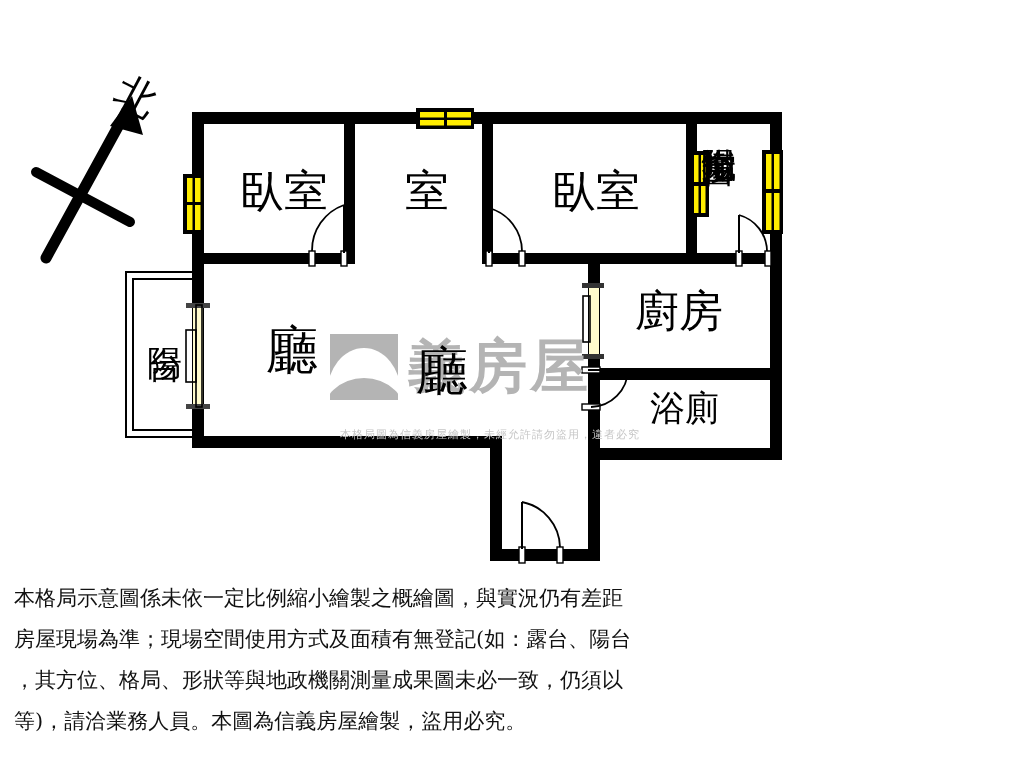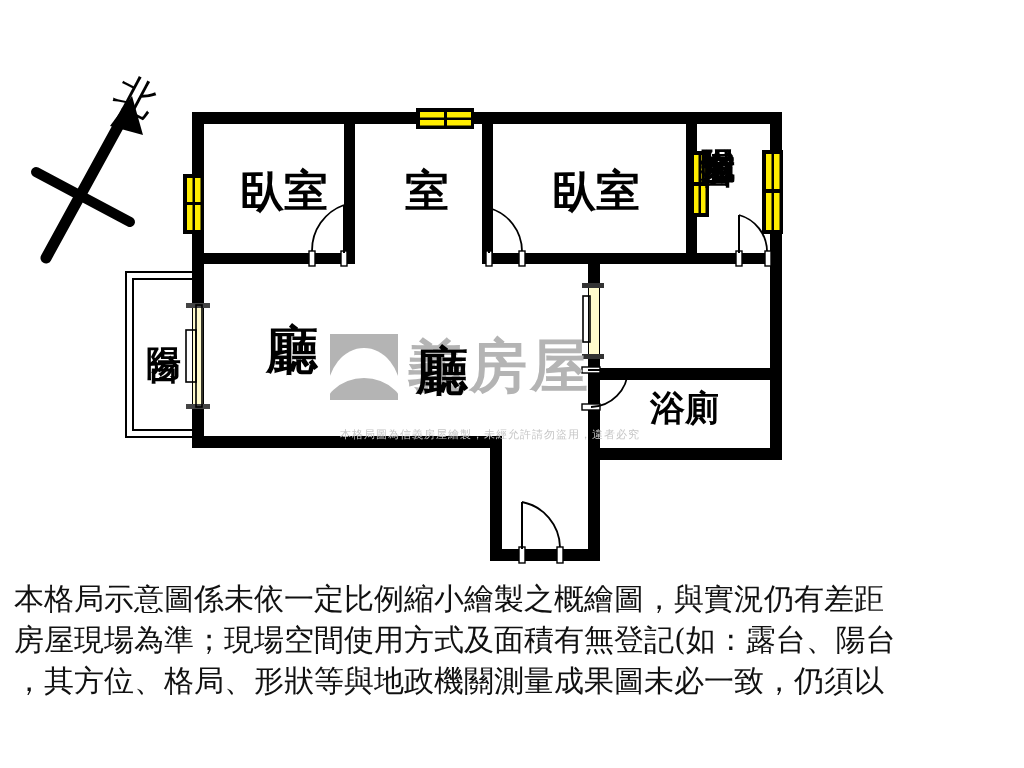--- a/index.html
+++ b/index.html
@@ -96,21 +96,21 @@
     margin-top: 20px;
   }
 
   
   .room-label {
     position: absolute;
     font-family: "DejaVu Serif", "Liberation Serif", serif;
     color: #000000;
     white-space: nowrap;
     z-index: 3;
-    font-weight: 700;
+    font-weight: 400;
   }
   .room-label.medium  { font-size: 35px; line-height: 36px; }
   .room-label.large   { font-size: 44px; line-height: 46px; }
   .room-label.vert {
     writing-mode: vertical-rl;
     text-orientation: upright;
     line-height: 1.02;
   }
 
   
@@ -134,21 +134,21 @@
 
   
   #disclaimer {
     position: absolute;
     left: 0px;
     top: 578px;
     width: 928px;
     padding: 0 14px;
     box-sizing: border-box;
     font-family: "DejaVu Serif", "Liberation Serif", serif;
-    font-size: 30px;
+    font-size: 21px;
     line-height: 41px;
     color: #111111;
     letter-spacing: 0px;
     text-align: left;
   }
   #disclaimer p {
     margin: 0;
     white-space: nowrap;
   }
 </style>
@@ -311,21 +311,23 @@
     <div class="wm-note">本格局圖為信義房屋繪製，未經允許請勿盜用，違者必究</div>
   </div>
 
   <div class="room-label large" style="left:240px; top:168px;">臥室</div>
   <div class="room-label large" style="left:405px; top:168px;">室</div>
   <div class="room-label large" style="left:552px; top:168px;">臥室</div>
   <div class="room-label medium vert" style="left:700px; top:122px; height:120px;">陽台加鐵窗</div>
   <div class="room-label medium vert" style="left:146px; top:320px; height:76px;">陽台</div>
   <div class="room-label" style="left:266px; top:323px; font-size:52px; line-height:54px;">廳</div>
   <div class="room-label" style="left:416px; top:344px; font-size:52px; line-height:54px;">廳</div>
+  <div class="room-label large" style="left:635px; top:288px;">廚房</div>
   <div class="room-label medium" style="left:650px; top:390px;">浴廁</div>
 
 </div>
 
 <div id="disclaimer">
   <p>本格局示意圖係未依一定比例縮小繪製之概繪圖，與實況仍有差距</p>
   <p>房屋現場為準；現場空間使用方式及面積有無登記(如：露台、陽台</p>
   <p>，其方位、格局、形狀等與地政機關測量成果圖未必一致，仍須以</p>
+  <p>等)，請洽業務人員。本圖為信義房屋繪製，盜用必究。</p>
 </div>
 
 </body></html>

